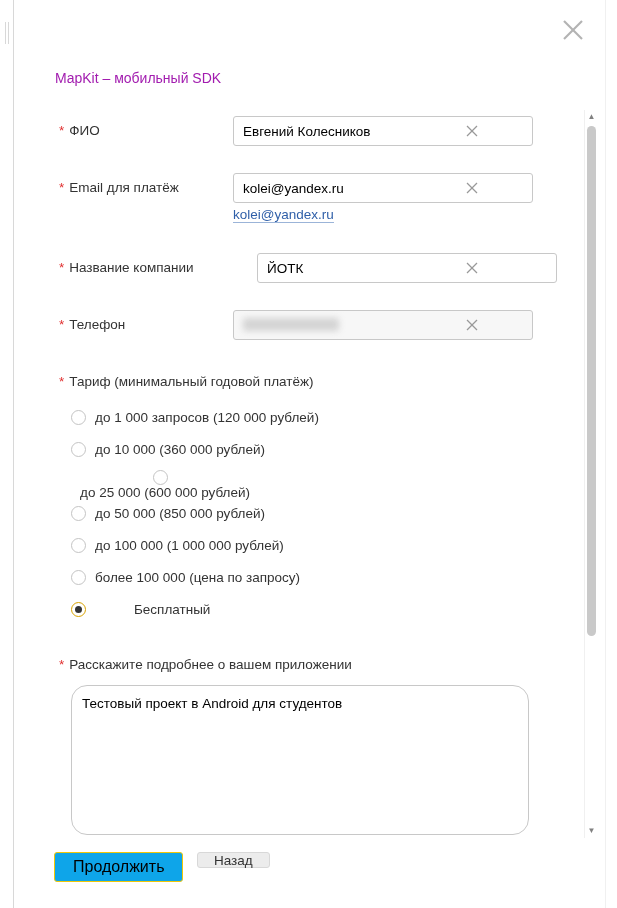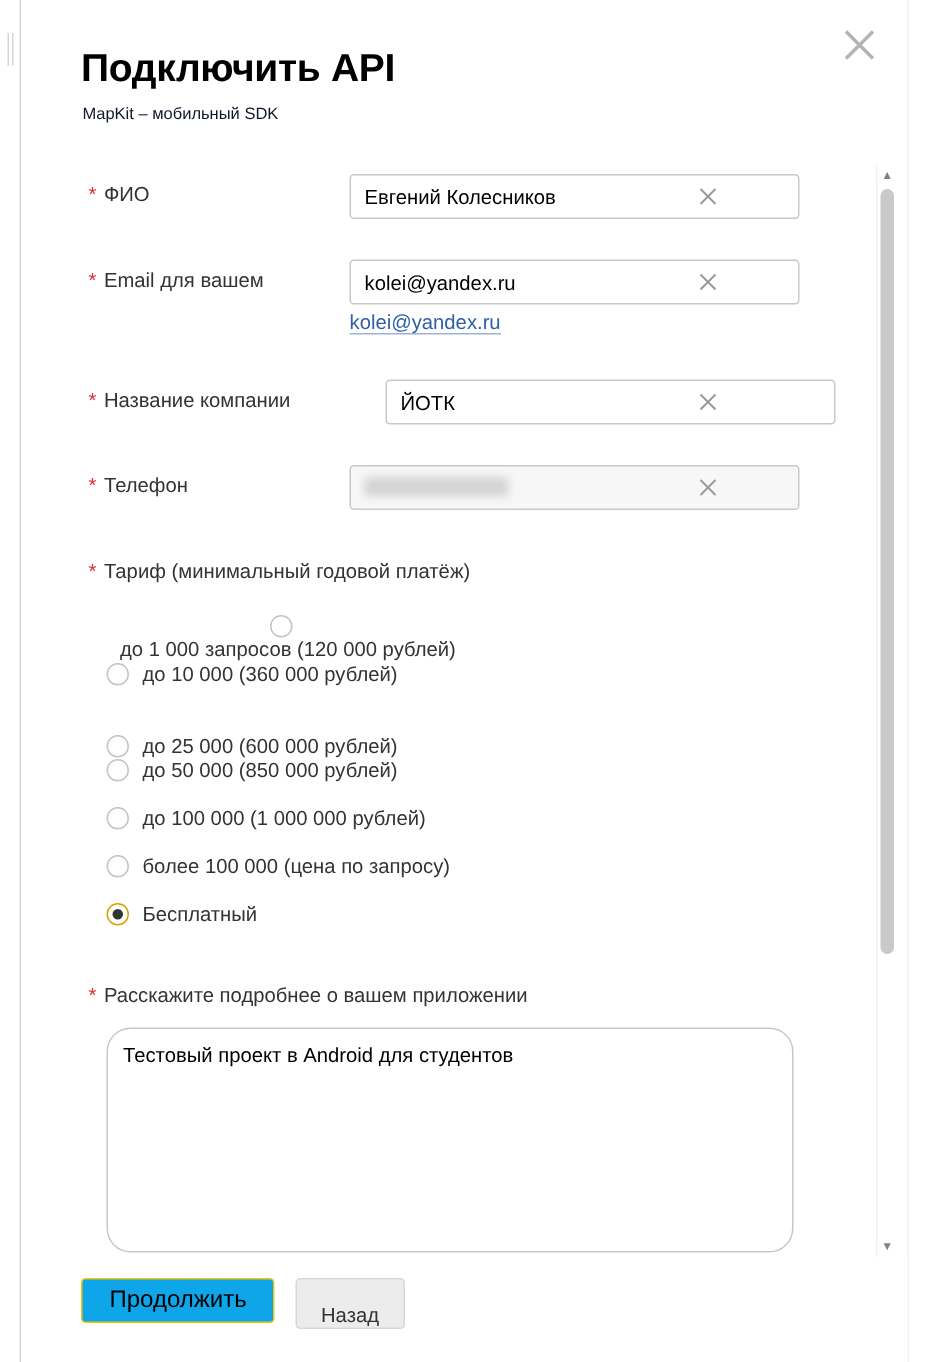--- a/index.html
+++ b/index.html
@@ -47,21 +47,21 @@
   }
   .close-btn svg { display: block; margin: 0 auto; }
 
   .title {
     position: absolute; left: 40px; top: 30px;
     font-size: 26px; font-weight: bold; color: #000;
     letter-spacing: -0.2px;
   }
   .subtitle {
     position: absolute; left: 41px; top: 70px;
-    font-size: 11px; color: #0f172a;
+    font-size: 14px; color: #a21caf;
   }
 
   .form-scroll {
     position: absolute;
     left: 27px; top: 104px;
     width: 532px; height: 734px;
     overflow: hidden;
   }
   .form-inner {
     position: relative;
@@ -173,21 +173,21 @@
   .btn-primary {
     position: absolute; left: 40px; top: 14px;
     height: 30px; padding: 0 18px;
     background: #0ea5e9; border: 1px solid #f0c808;
     border-radius: 3px;
     font-size: 16px; color: #000; cursor: pointer;
     font-family: "Liberation Sans", sans-serif;
   }
   .btn-secondary {
     position: absolute; left: 183px; top: 14px;
-    height: 16px; padding: 16px 16px;
+    height: 16px; padding: 0 16px;
     background: #ececec; border: 1px solid #d8d8d8;
     border-radius: 3px;
     font-size: 13.5px; color: #333; cursor: pointer;
     font-family: "Liberation Sans", sans-serif;
   }
 </style>
 </head>
 <body>
 
 <div id="page">
@@ -199,21 +199,20 @@
 
   <div class="modal">
 
     <button class="close-btn" aria-label="close">
       <svg width="26" height="26" viewBox="0 0 26 26">
         <line x1="4" y1="4" x2="22" y2="22" stroke="#b3b3b3" stroke-width="2.2"></line>
         <line x1="22" y1="4" x2="4" y2="22" stroke="#b3b3b3" stroke-width="2.2"></line>
       </svg>
     </button>
 
-    <div class="title">Подключить API</div>
     <div class="subtitle">MapKit – мобильный SDK</div>
 
     <div class="sb-track">
       <div class="sb-up">▲</div>
       <div class="sb-thumb"></div>
       <div class="sb-down">▼</div>
     </div>
 
     <div class="form-scroll">
       <div class="form-inner">
@@ -225,21 +224,21 @@
           <input class="text-input" type="text" value="Евгений Колесников" style="">
           <button class="clear-x">
             <svg width="16" height="16" viewBox="0 0 16 16">
               <line x1="3" y1="3" x2="13" y2="13" stroke="#999" stroke-width="1.3"></line>
               <line x1="13" y1="3" x2="3" y2="13" stroke="#999" stroke-width="1.3"></line>
             </svg>
           </button>
         </div>
 
         <div class="field-label" style="top:74px;">
-          <span class="req">*</span><span class="label">Email для вашем</span>
+          <span class="req">*</span><span class="label">Email для платёж</span>
         </div>
         <div class="input-wrap" style="left:192px; top:69px;">
           <input class="text-input" type="text" value="kolei@yandex.ru" style="">
           <button class="clear-x">
             <svg width="16" height="16" viewBox="0 0 16 16">
               <line x1="3" y1="3" x2="13" y2="13" stroke="#999" stroke-width="1.3"></line>
               <line x1="13" y1="3" x2="3" y2="13" stroke="#999" stroke-width="1.3"></line>
             </svg>
           </button>
         </div>
@@ -269,45 +268,45 @@
               <line x1="3" y1="3" x2="13" y2="13" stroke="#999" stroke-width="1.3"></line>
               <line x1="13" y1="3" x2="3" y2="13" stroke="#999" stroke-width="1.3"></line>
             </svg>
           </button>
         </div>
 
         <div class="field-label" style="top:268px;">
           <span class="req">*</span><span class="label">Тариф (минимальный годовой платёж)</span>
         </div>
 
-        <div class="radio-row" style="top:306px;flex-direction:column;">
+        <div class="radio-row" style="top:306px;">
           <span class="radio"></span>
           <span class="radio-label">до 1 000 запросов (120 000 рублей)</span>
         </div>
         <div class="radio-row" style="top:338px;">
           <span class="radio"></span>
           <span class="radio-label">до 10 000 (360 000 рублей)</span>
         </div>
-        <div class="radio-row" style="top:386px;">
+        <div class="radio-row" style="top:366px;flex-direction:column;">
           <span class="radio"></span>
           <span class="radio-label">до 25 000 (600 000 рублей)</span>
         </div>
         <div class="radio-row" style="top:402px;">
           <span class="radio"></span>
           <span class="radio-label">до 50 000 (850 000 рублей)</span>
         </div>
         <div class="radio-row" style="top:434px;">
           <span class="radio"></span>
           <span class="radio-label">до 100 000 (1 000 000 рублей)</span>
         </div>
         <div class="radio-row" style="top:466px;">
           <span class="radio"></span>
           <span class="radio-label">более 100 000 (цена по запросу)</span>
         </div>
-        <div class="radio-row" style="top:498px;">
+        <div class="radio-row" style="top:498px;gap:39px;">
           <span class="radio checked"></span>
           <span class="radio-label">Бесплатный</span>
         </div>
 
         <div class="field-label" style="top:551px;">
           <span class="req">*</span><span class="label">Расскажите подробнее о вашем приложении</span>
         </div>
         <textarea class="textarea" style="top: 581px; border-radius: 16px;">Тестовый проект в Android для студентов</textarea>
 
       </div>

